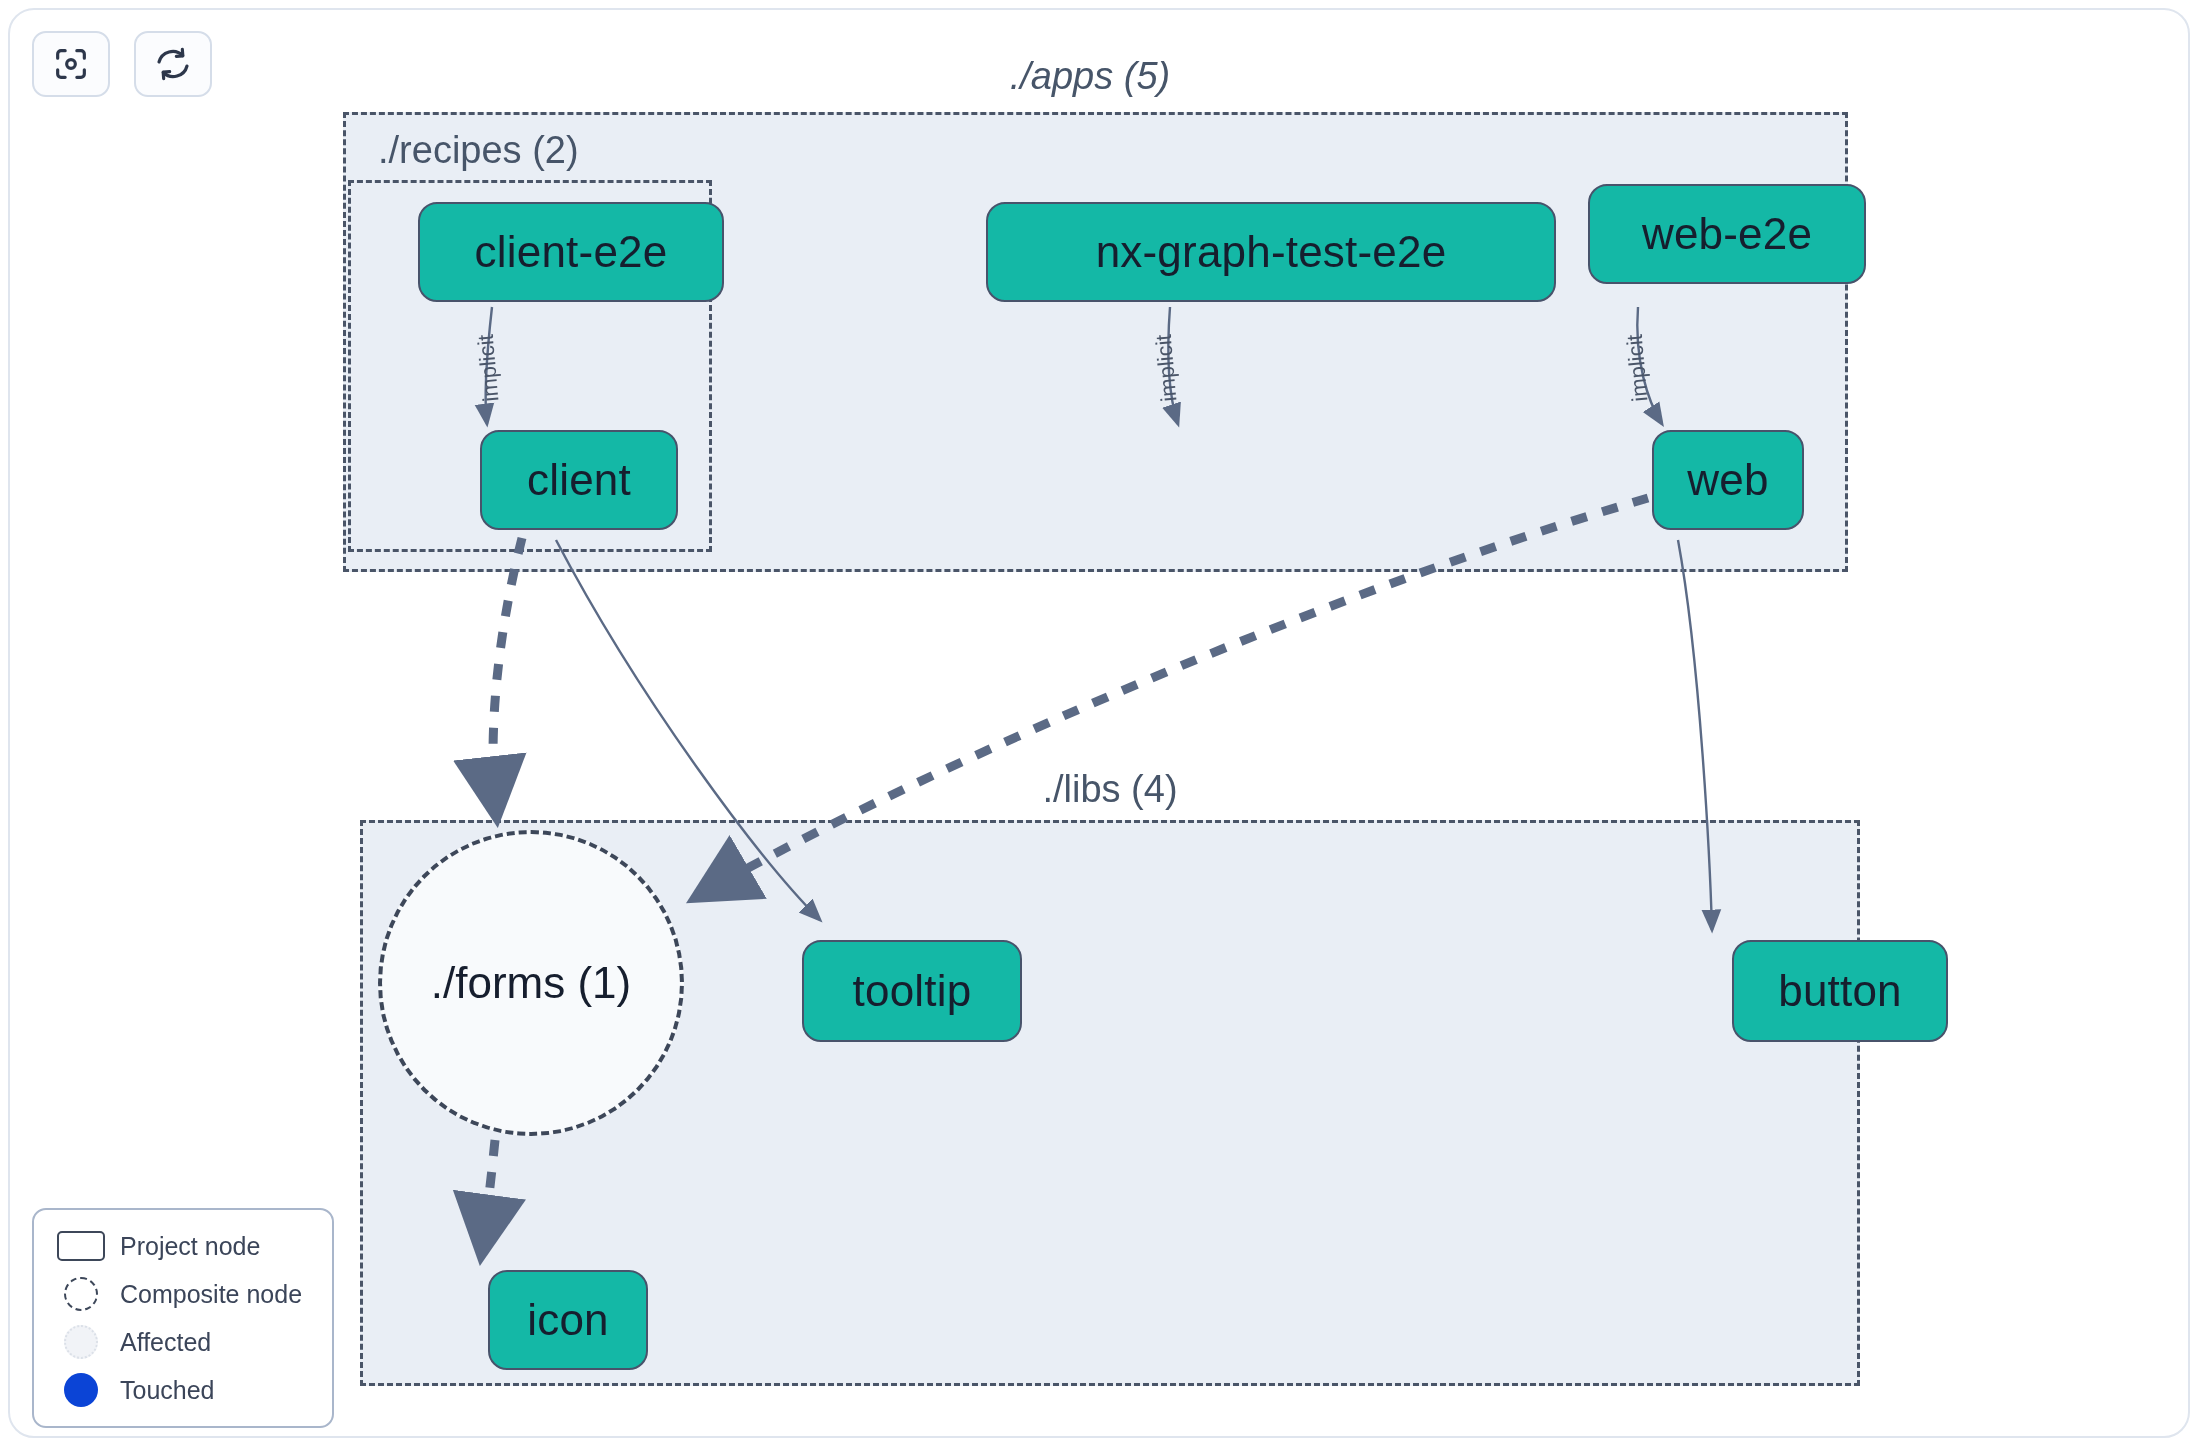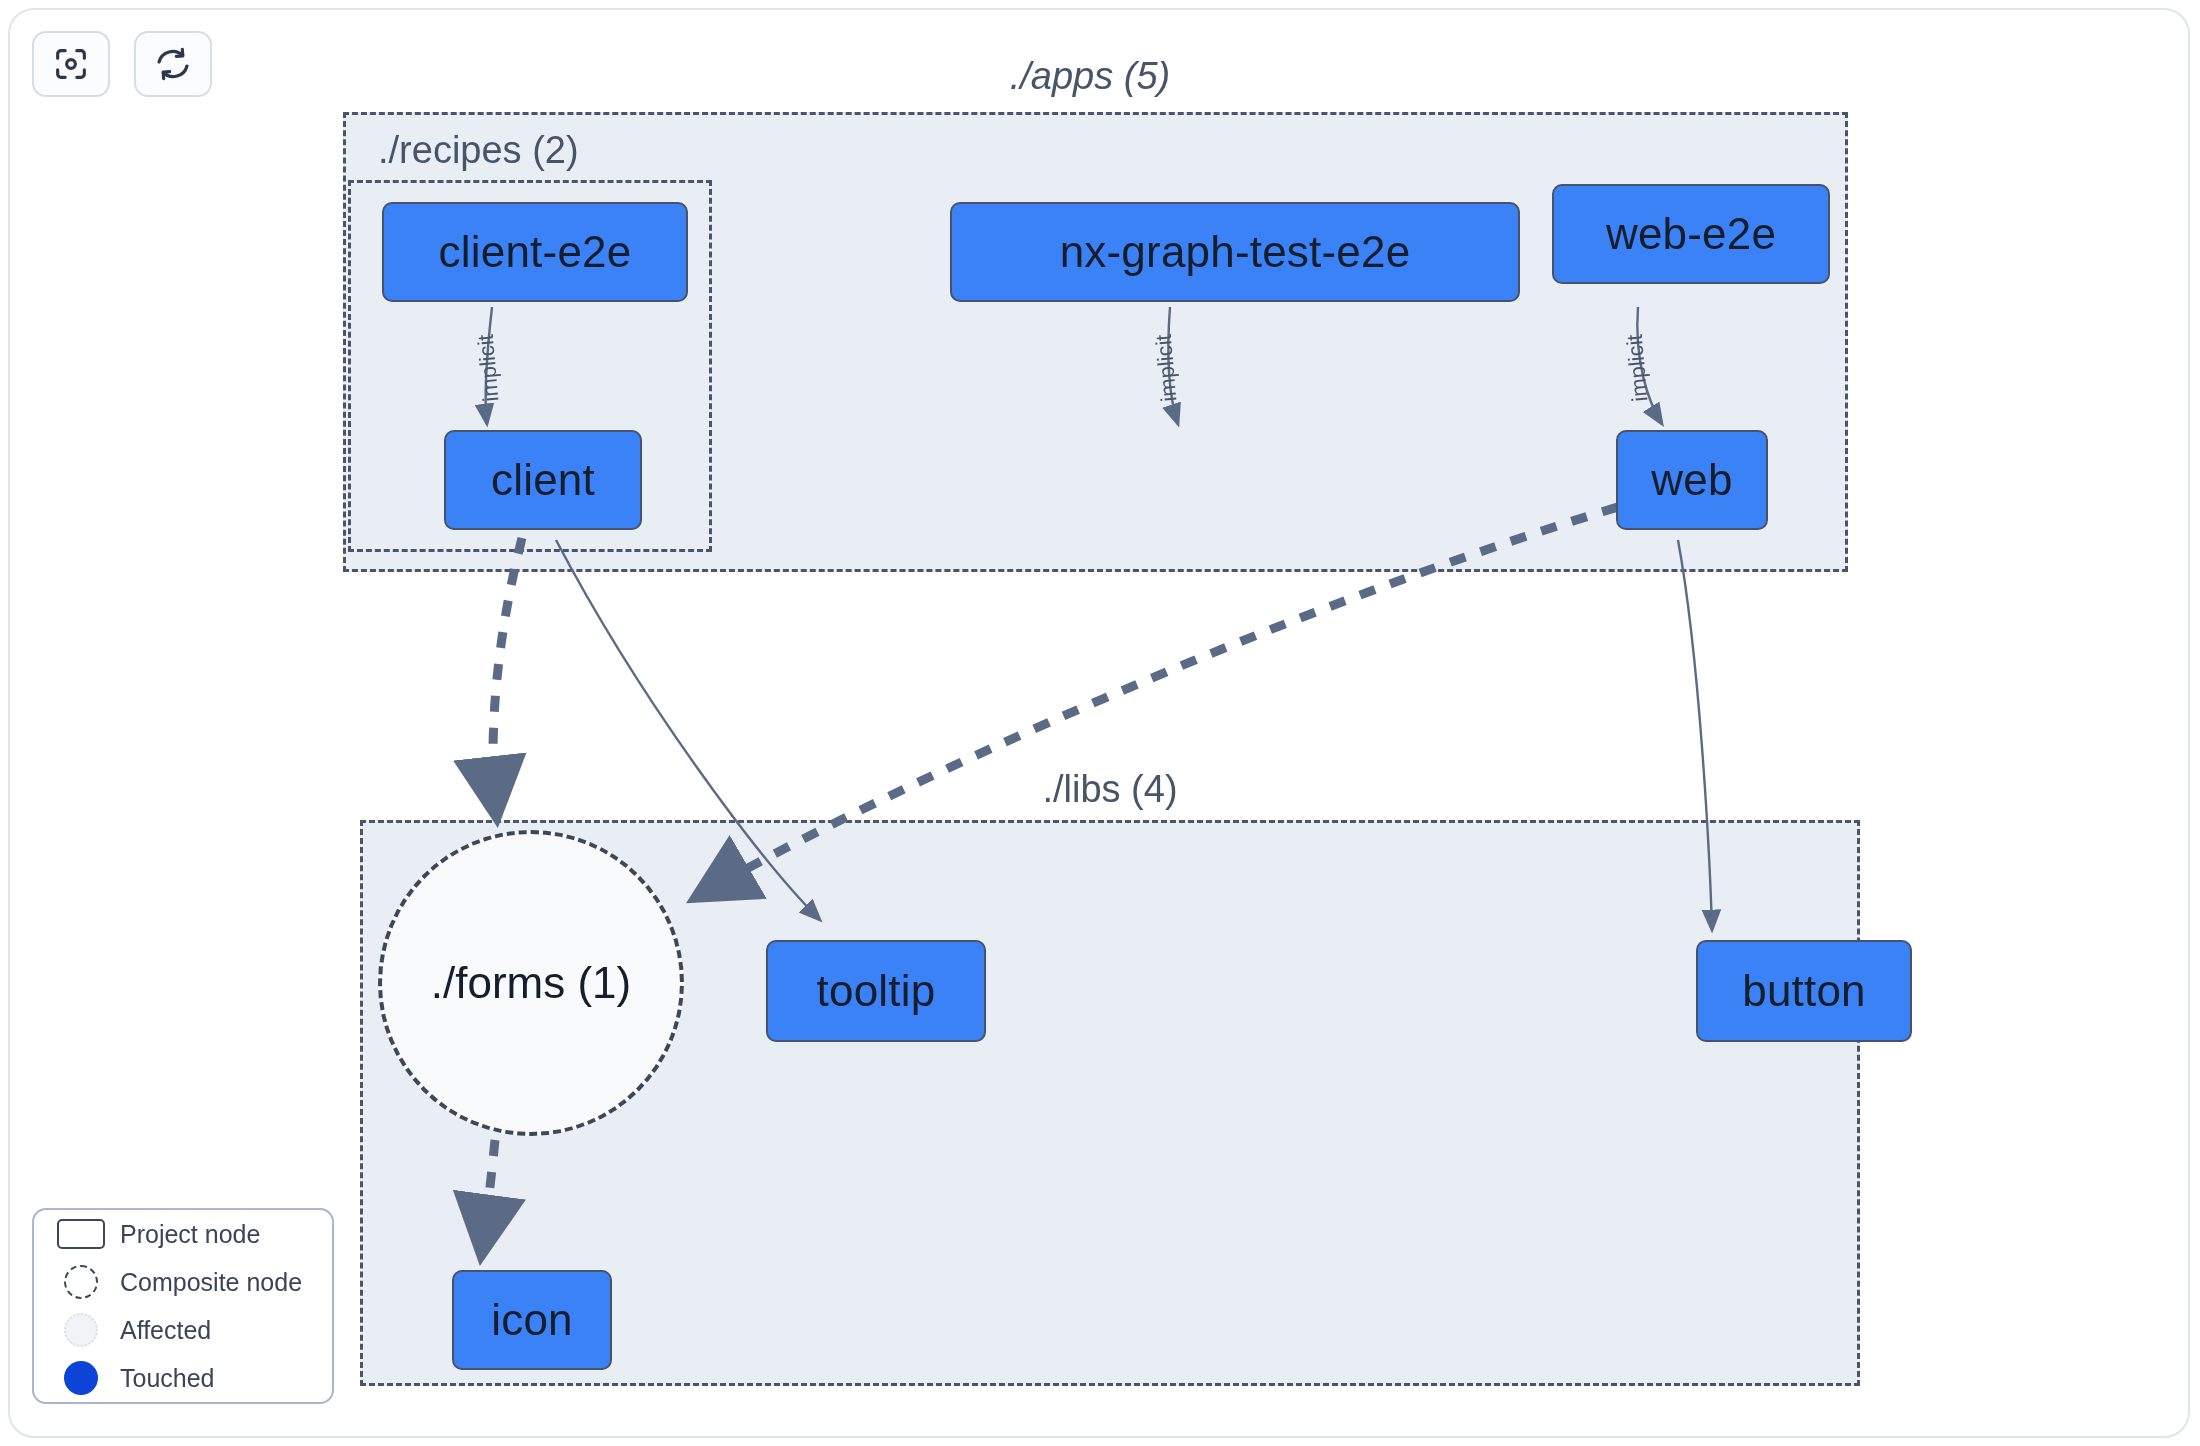--- a/index.html
+++ b/index.html
@@ -65,32 +65,33 @@
     font-size: 38px;
     white-space: nowrap;
     font-family: "Liberation Sans", sans-serif;
   }
   .group-label.centered { transform: translateX(-50%); }
 
   
   .node {
     position: absolute;
     box-sizing: border-box;
-    background: #3b82f6;
+    background: #14b8a6;
     border: 2px solid #48536b;
-    border-radius: 10px;
+    border-radius: 19px;
     display: flex;
     align-items: center;
     justify-content: center;
     color: #161e2e;
     font-size: 44px;
     letter-spacing: 0.2px;
     white-space: nowrap;
     cursor: pointer;
     font-family: "Liberation Sans", sans-serif;
+    margin-left: 36px;
   }
   
   .composite-node {
     position: absolute;
     box-sizing: border-box;
     background: #f8fafc;
     border: 4px dashed #3d4759;
     border-radius: 50%;
     display: flex;
     align-items: center;
@@ -114,21 +115,21 @@
 
   
   #legend {
     position: absolute;
     left: 32px;
     top: 1208px;
     width: 302px;
     background: #ffffff;
     border: 2px solid #a9b6cb;
     border-radius: 14px;
-    padding: 0 18px;
+    padding: 12px 18px;
     box-sizing: border-box;
   }
   .legend-row {
     display: flex;
     align-items: center;
     height: 48px;
   }
   .legend-swatch {
     width: 58px;
     min-width: 58px;

